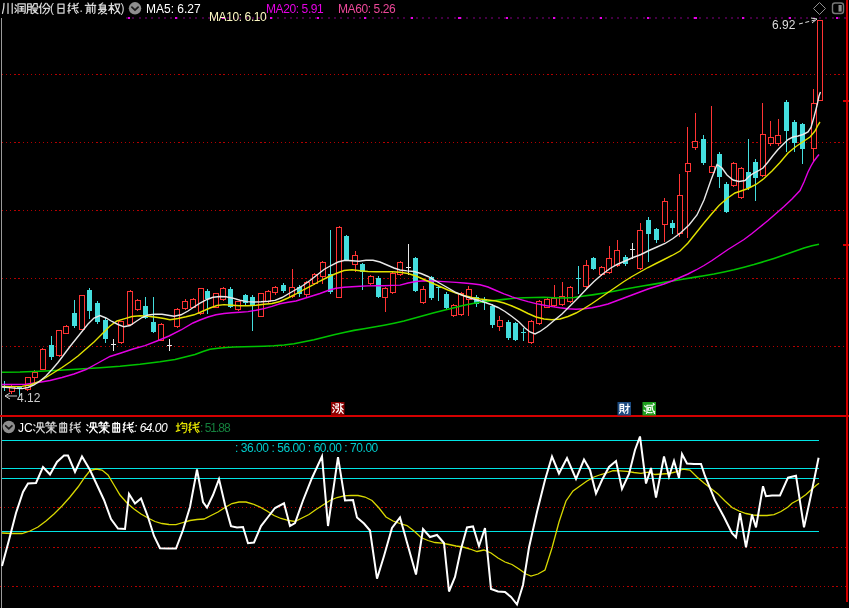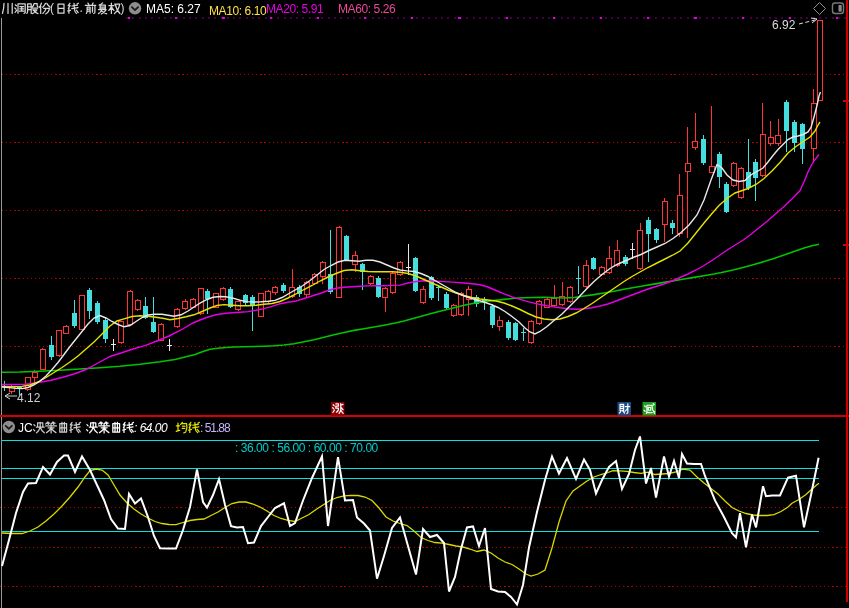--- a/index.html
+++ b/index.html
@@ -348,19 +348,19 @@
         <use href="#g_jun"></use>
       </g>
 <g transform="translate(188.1,421.8) scale(1)" stroke="#e2e200">
         <use href="#g_xian"></use>
       </g>
 </svg>
 <div class="t" style="left:50px;top:1px;color:#d8d8d8;">(</div>
 <div class="t" style="left:79.5px;top:1px;color:#d8d8d8;">.</div>
 <div class="t" style="left:120.5px;top:1px;color:#d8d8d8;">)</div>
 <div class="t" style="left:146px;top:2px;color:#ffffff;">MA5: 6.27</div>
-<div class="t" style="left:209px;top:4px;color:#fde047;letter-spacing:-0.4px;">MA10: 6.10</div>
+<div class="t" style="left:209px;top:10px;color:#fef9c3;letter-spacing:-0.4px;">MA10: 6.10</div>
 <div class="t" style="left:266px;top:2px;color:#e400e4;letter-spacing:-0.4px;">MA20: 5.91</div>
 <div class="t" style="left:338px;top:2px;color:#ec4899;letter-spacing:-0.4px;">MA60: 5.26</div>
 <div class="t" style="left:18px;top:421px;color:#ffffff;">JC</div>
 <div class="t" style="left:134px;top:421px;color:#ffffff;letter-spacing:-0.5px;font-style:italic;">: 64.00</div>
-<div class="t" style="left:200px;top:421px;color:#c4b5fd;letter-spacing:-1px;">: 51.88</div>
+<div class="t" style="left:200px;top:421px;color:#15803d;letter-spacing:-1px;">: 51.88</div>
 <div class="t" style="left:235px;top:441px;color:#00cccc;letter-spacing:-0.45px;">: 36.00 : 56.00 : 60.00 : 70.00</div>
 </div>
 </body></html>

